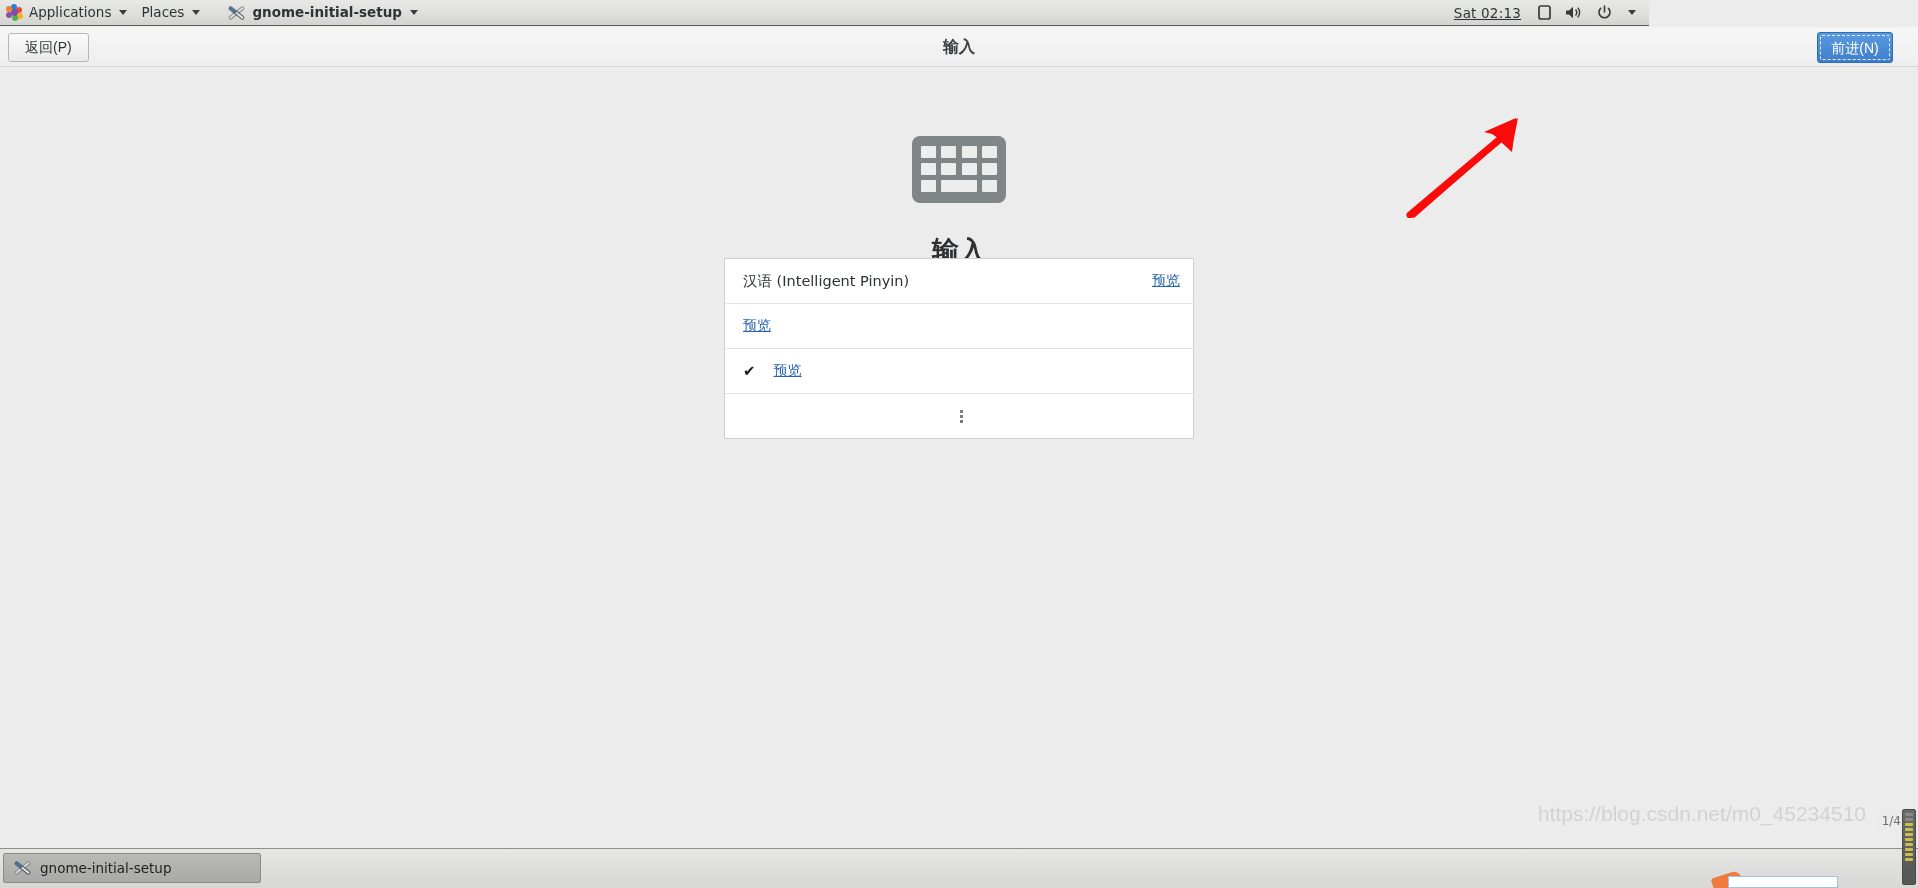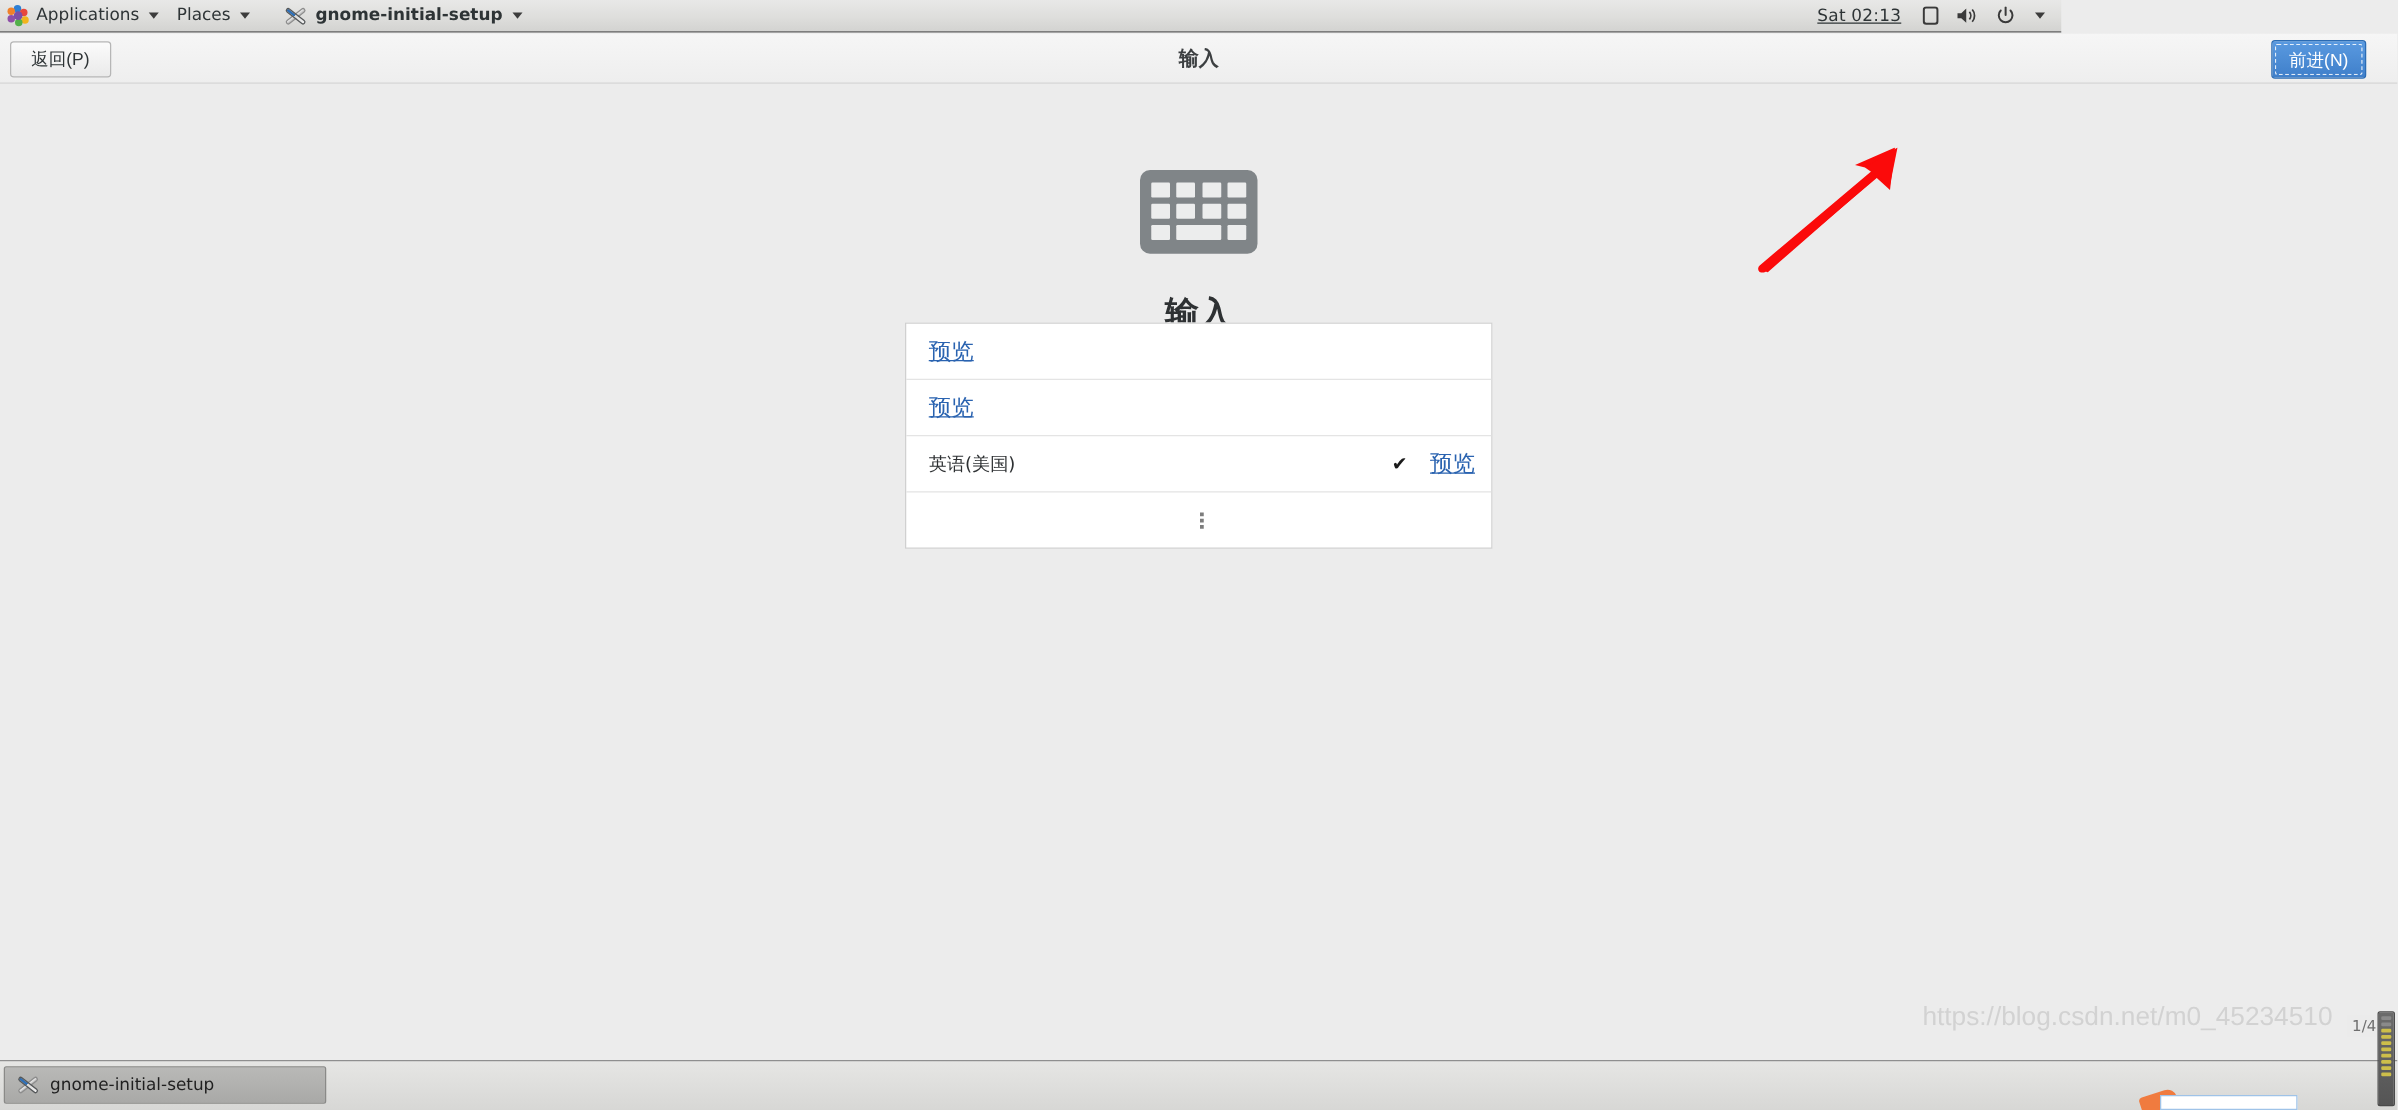--- a/index.html
+++ b/index.html
@@ -246,21 +246,21 @@
     flex: 1;
     white-space: nowrap;
   }
   .check-mark {
     font-size: 15px;
     color: #1a1a1a;
     margin-right: 18px;
     line-height: 1;
   }
   .preview-link {
-    font-size: 18px;
+    font-size: 14px;
     color: #2a63b0;
     text-decoration: underline;
     cursor: pointer;
     white-space: nowrap;
   }
   .more-row {
     height: 44px;
     display: flex;
     align-items: center;
     justify-content: center;
@@ -470,29 +470,29 @@
         <span class="key"></span>
     </div>
   </div>
 
   <div class="page-title">输入</div>
   <div class="page-sub">选择您的键盘布局或者其他输入方式</div>
 
   <div class="list-card">
 
     <div class="list-row">
+      <span class="row-label">汉语 (Intelligent Pinyin)</span>
       <a class="preview-link">预览</a>
     </div>
 
     <div class="list-row">
       <a class="preview-link">预览</a>
     </div>
 
     <div class="list-row">
-      <span class="row-label">英语(美国)</span>
       <span class="check-mark">✔</span>
       <a class="preview-link">预览</a>
     </div>
 
     <div class="list-row more-row">
       <span class="dots">
         <i></i>
           <i></i>
           <i></i>
       </span>

